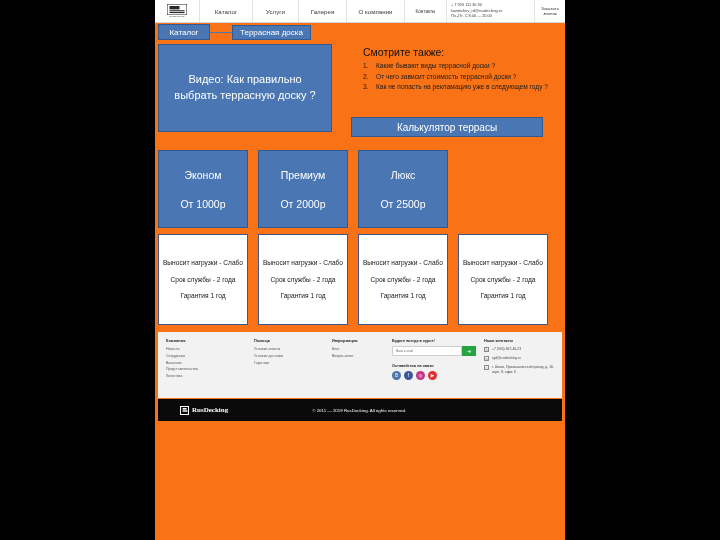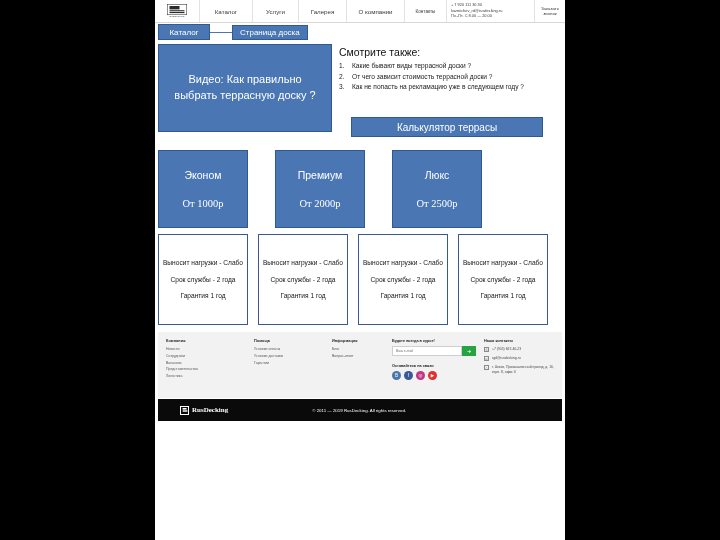--- a/index.html
+++ b/index.html
@@ -2,21 +2,21 @@
 <html><head>
 <meta charset="utf-8">
 <style>
   * { box-sizing: border-box; margin: 0; padding: 0; }
   html, body {
     width: 720px; height: 540px;
     background: #000; overflow: hidden;
     font-family: "Liberation Sans", sans-serif;
   }
   .stage { position: relative; width: 720px; height: 540px; background: #000; }
-  .page { position: absolute; left: 155px; top: 0; width: 410px; height: 540px; background: #ffffff; }
+  .page { position: absolute; left: 155px; top: 0; width: 410px; height: 540px; background: #f97316; }
 
   
   .hdr { position: absolute; left: 0; top: 0; width: 410px; height: 23px;
          background: #fff; border-bottom: 1px solid #d8d8d8; display: flex; align-items: stretch; }
   .hdr-logo { width: 45px; border-right: 1px solid #e3e3e3; display: flex;
               align-items: center; justify-content: center; }
   .logo-mark { width: 26px; height: 16px; display: flex; flex-direction: column;
                align-items: center; justify-content: center; }
   .logo-mark svg { display: block; }
   .logo-cap { font-size: 2.4px; letter-spacing: .2px; color: #2b2b2b; margin-top: .5px; }
@@ -43,40 +43,40 @@
   .crumb.c2 { height: 15px; display: flex; align-items: center; }
   .crumb-line { width: 22px; height: 1px; background: #4a77b4; }
 
   
   .video { position: absolute; left: 3px; top: 44px; width: 174px; height: 88px;
            background: #4a77b4; border: 1px solid #2e5party; border: 1px solid #2e5a90;
            display: flex; align-items: center; justify-content: center; text-align: center; }
   .video span { color: #fff; font-size: 11px; line-height: 1.45; padding: 0 8px; }
 
   
-  .also { position: absolute; left: 184px; top: 46px; width: 200px; }
+  .also { position: absolute; left: 208px; top: 46px; width: 200px; }
   .also-h { font-size: 10.5px; color: #111; margin-bottom: 3px; }
   .also ol { list-style: none; }
   .also li { display: flex; font-size: 6.6px; color: #1b1b1b; line-height: 1.55; margin-bottom: .5px; }
   .also li .num { width: 13px; flex: none; }
   .also li .txt { flex: 1; }
 
   
   .calc { position: absolute; left: 196px; top: 117px; width: 192px; height: 20px;
           background: #4a77b4; border: 1px solid #2e5a90; color: #fff;
           display: flex; align-items: center; justify-content: center; font-size: 10px; }
 
   
   .tiers { position: absolute; left: 3px; top: 150px; width: 404px;
-           display: flex; gap: 27px; }
+           display: flex; gap: 10px; }
   .tier { width: 90px; height: 78px; background: #4a77b4; border: 1px solid #2e5a90;
           display: flex; flex-direction: column; align-items: center;
           justify-content: center; gap: 17px; color: #fff; }
   .tier .name { font-size: 10.5px; }
-  .tier .price { font-size: 10.5px; font-family: Liberation Serif, serif; }
+  .tier .price { font-size: 10.5px; }
 
   
   .specs { position: absolute; left: 3px; top: 234px; width: 404px;
            display: flex; gap: 10px; }
   .spec { width: 90px; height: 91px; background: #fff; border: 1px solid #39598c;
           display: flex; flex-direction: column; align-items: center;
           justify-content: center; gap: 7px; text-align: center; padding: 4px 3px; }
   .spec p { font-size: 6.6px; color: #161616; line-height: 1.45; }
 
   
@@ -153,21 +153,21 @@
         <div>+ 7 920 111 30 30</div>
         <div>kuzmichev_rd@rusdecking.ru</div>
         <div>Пн.-Пт. С 8.00 — 20.00</div>
       </div>
       <div class="hdr-call">Заказать звонок</div>
     </div>
 
     <div class="crumbs">
       <div class="crumb c1">Каталог</div>
       <div class="crumb-line"></div>
-      <div class="crumb c2">Страница доска</div>
+      <div class="crumb c2">Терраcная доска</div>
     </div>
 
     <div class="video">
       <span>Видео: Как правильно выбрать террасную доску ?</span>
     </div>
 
     <div class="also">
       <div class="also-h">Смотрите также:</div>
       <ol>
         <li>

